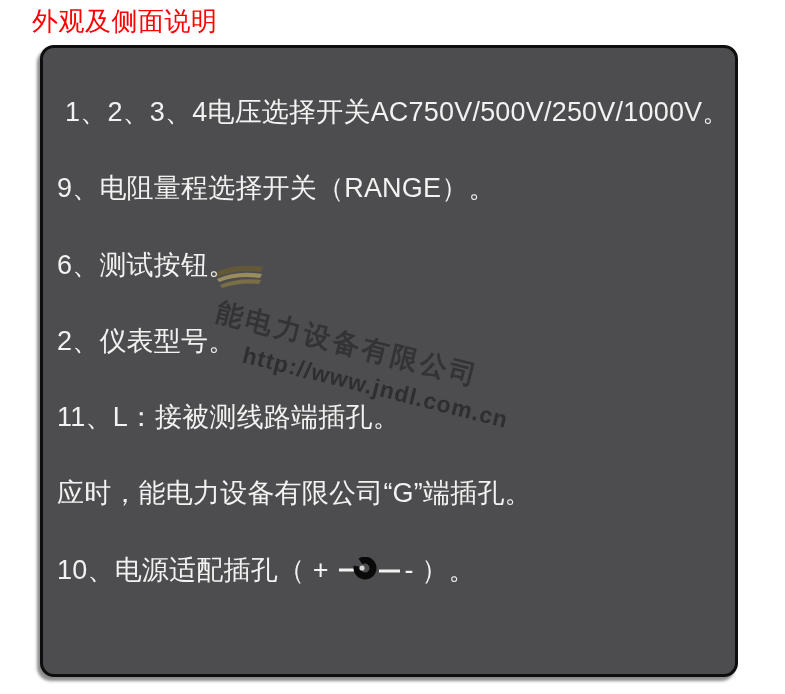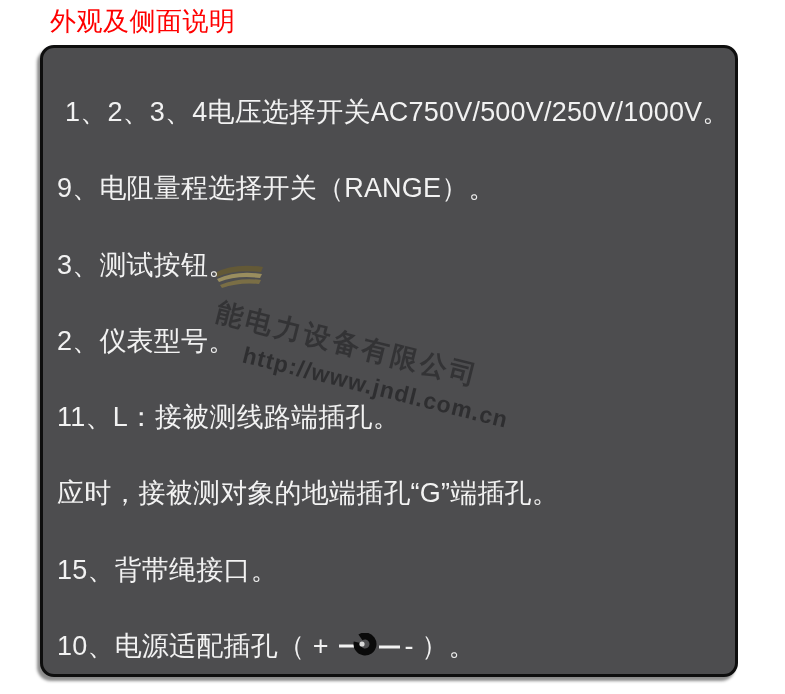--- a/index.html
+++ b/index.html
@@ -11,21 +11,21 @@
     font-family: "Liberation Sans", "DejaVu Sans", sans-serif;
     overflow: hidden;
   }
   .page {
     position: relative;
     width: 785px;
     height: 694px;
   }
   .title {
     position: absolute;
-    left: 50px;
+    left: 32px;
     top: 4px;
     margin: 0;
     font-size: 26px;
     font-weight: 500;
     letter-spacing: 0.5px;
     color: #ff0000;
     text-align: right;
   }
   .panel {
     position: absolute;
@@ -114,25 +114,24 @@
         <path d="M7 24 Q26 16 48 19 L46 23 Q26 21 9 27 Z" fill="#8a7a42"></path>
       </svg>
       <div class="wm-rot">
         <div class="wm-company">能电力设备有限公司</div>
         <div class="wm-url">http://www.jndl.com.cn</div>
       </div>
     </div>
 
     <div class="line first">1、2、3、4电压选择开关AC750V/500V/250V/1000V。</div>
     <div class="line">9、电阻量程选择开关（RANGE）。</div>
-    <div class="line">3、测试按钮。</div>
+    <div class="line">6、测试按钮。</div>
     <div class="line">2、仪表型号。</div>
     <div class="line">11、L：接被测线路端插孔。</div>
-    <div class="line">应时，接被测对象的地端插孔“G”端插孔。</div>
-    <div class="line">15、背带绳接口。</div>
+    <div class="line">应时，能电力设备有限公司“G”端插孔。</div>
 
     <div class="line">
       <span>10、电源适配插孔（ + </span><svg class="polarity-icon" width="64" height="26" viewBox="0 0 64 26">
         <line x1="1" y1="13" x2="17" y2="13" stroke="#f2f2f2" stroke-width="3"></line>
         <circle cx="27" cy="11" r="8" fill="none" stroke="#0a0a0a" stroke-width="7" stroke-dasharray="44 7" transform="rotate(-125 27 11)"></circle>
         <circle cx="24" cy="11" r="2.6" fill="#d8d8d8"></circle>
         <line x1="41" y1="14" x2="62" y2="14" stroke="#f2f2f2" stroke-width="3"></line>
       </svg><span>- ）。</span>
     </div>
 

